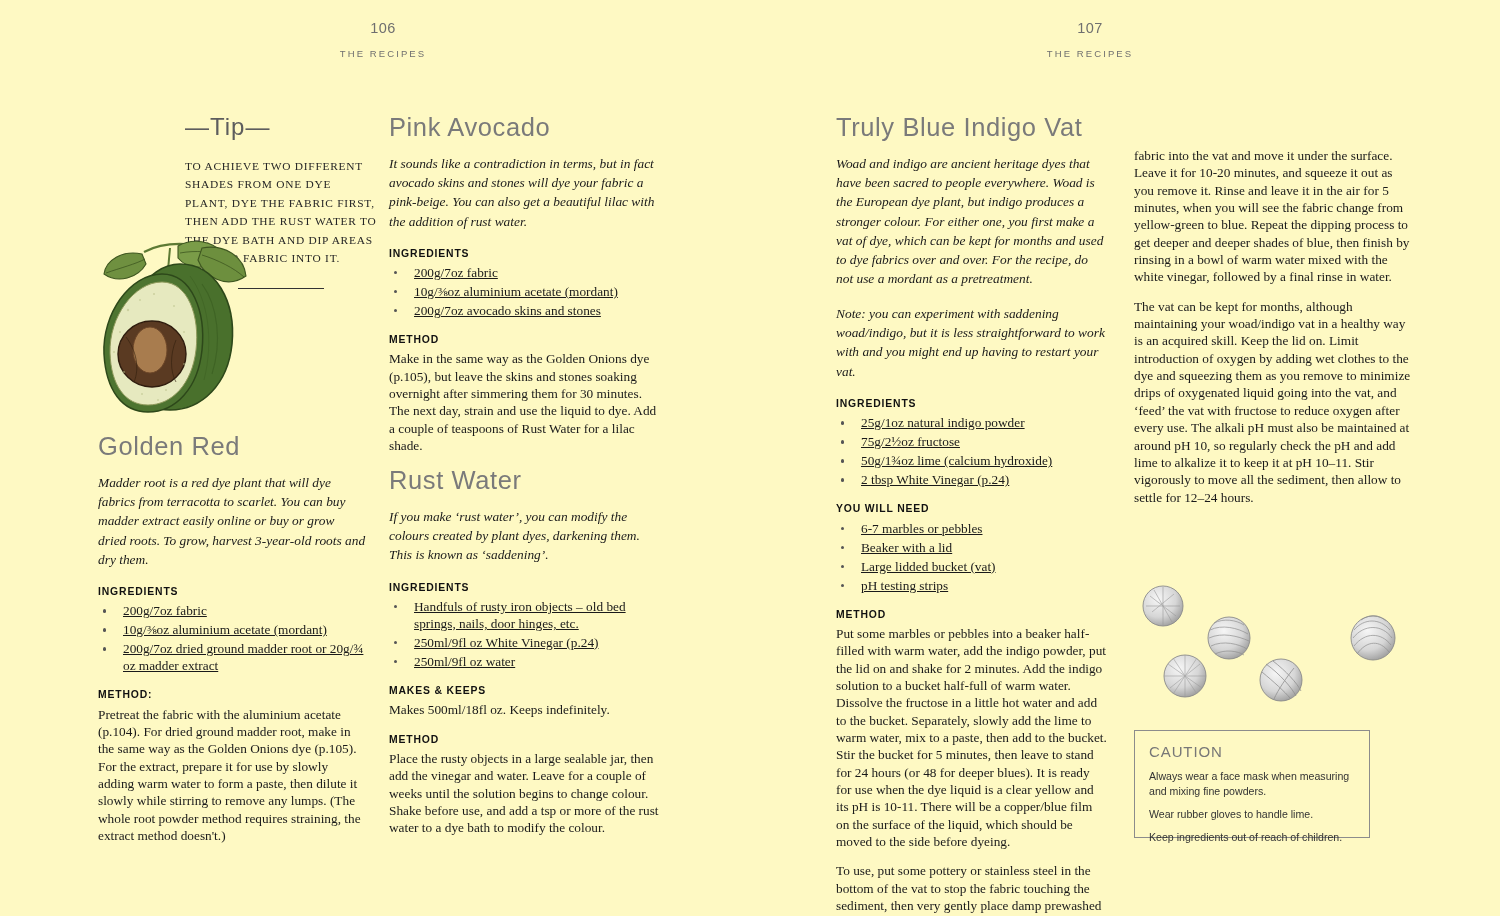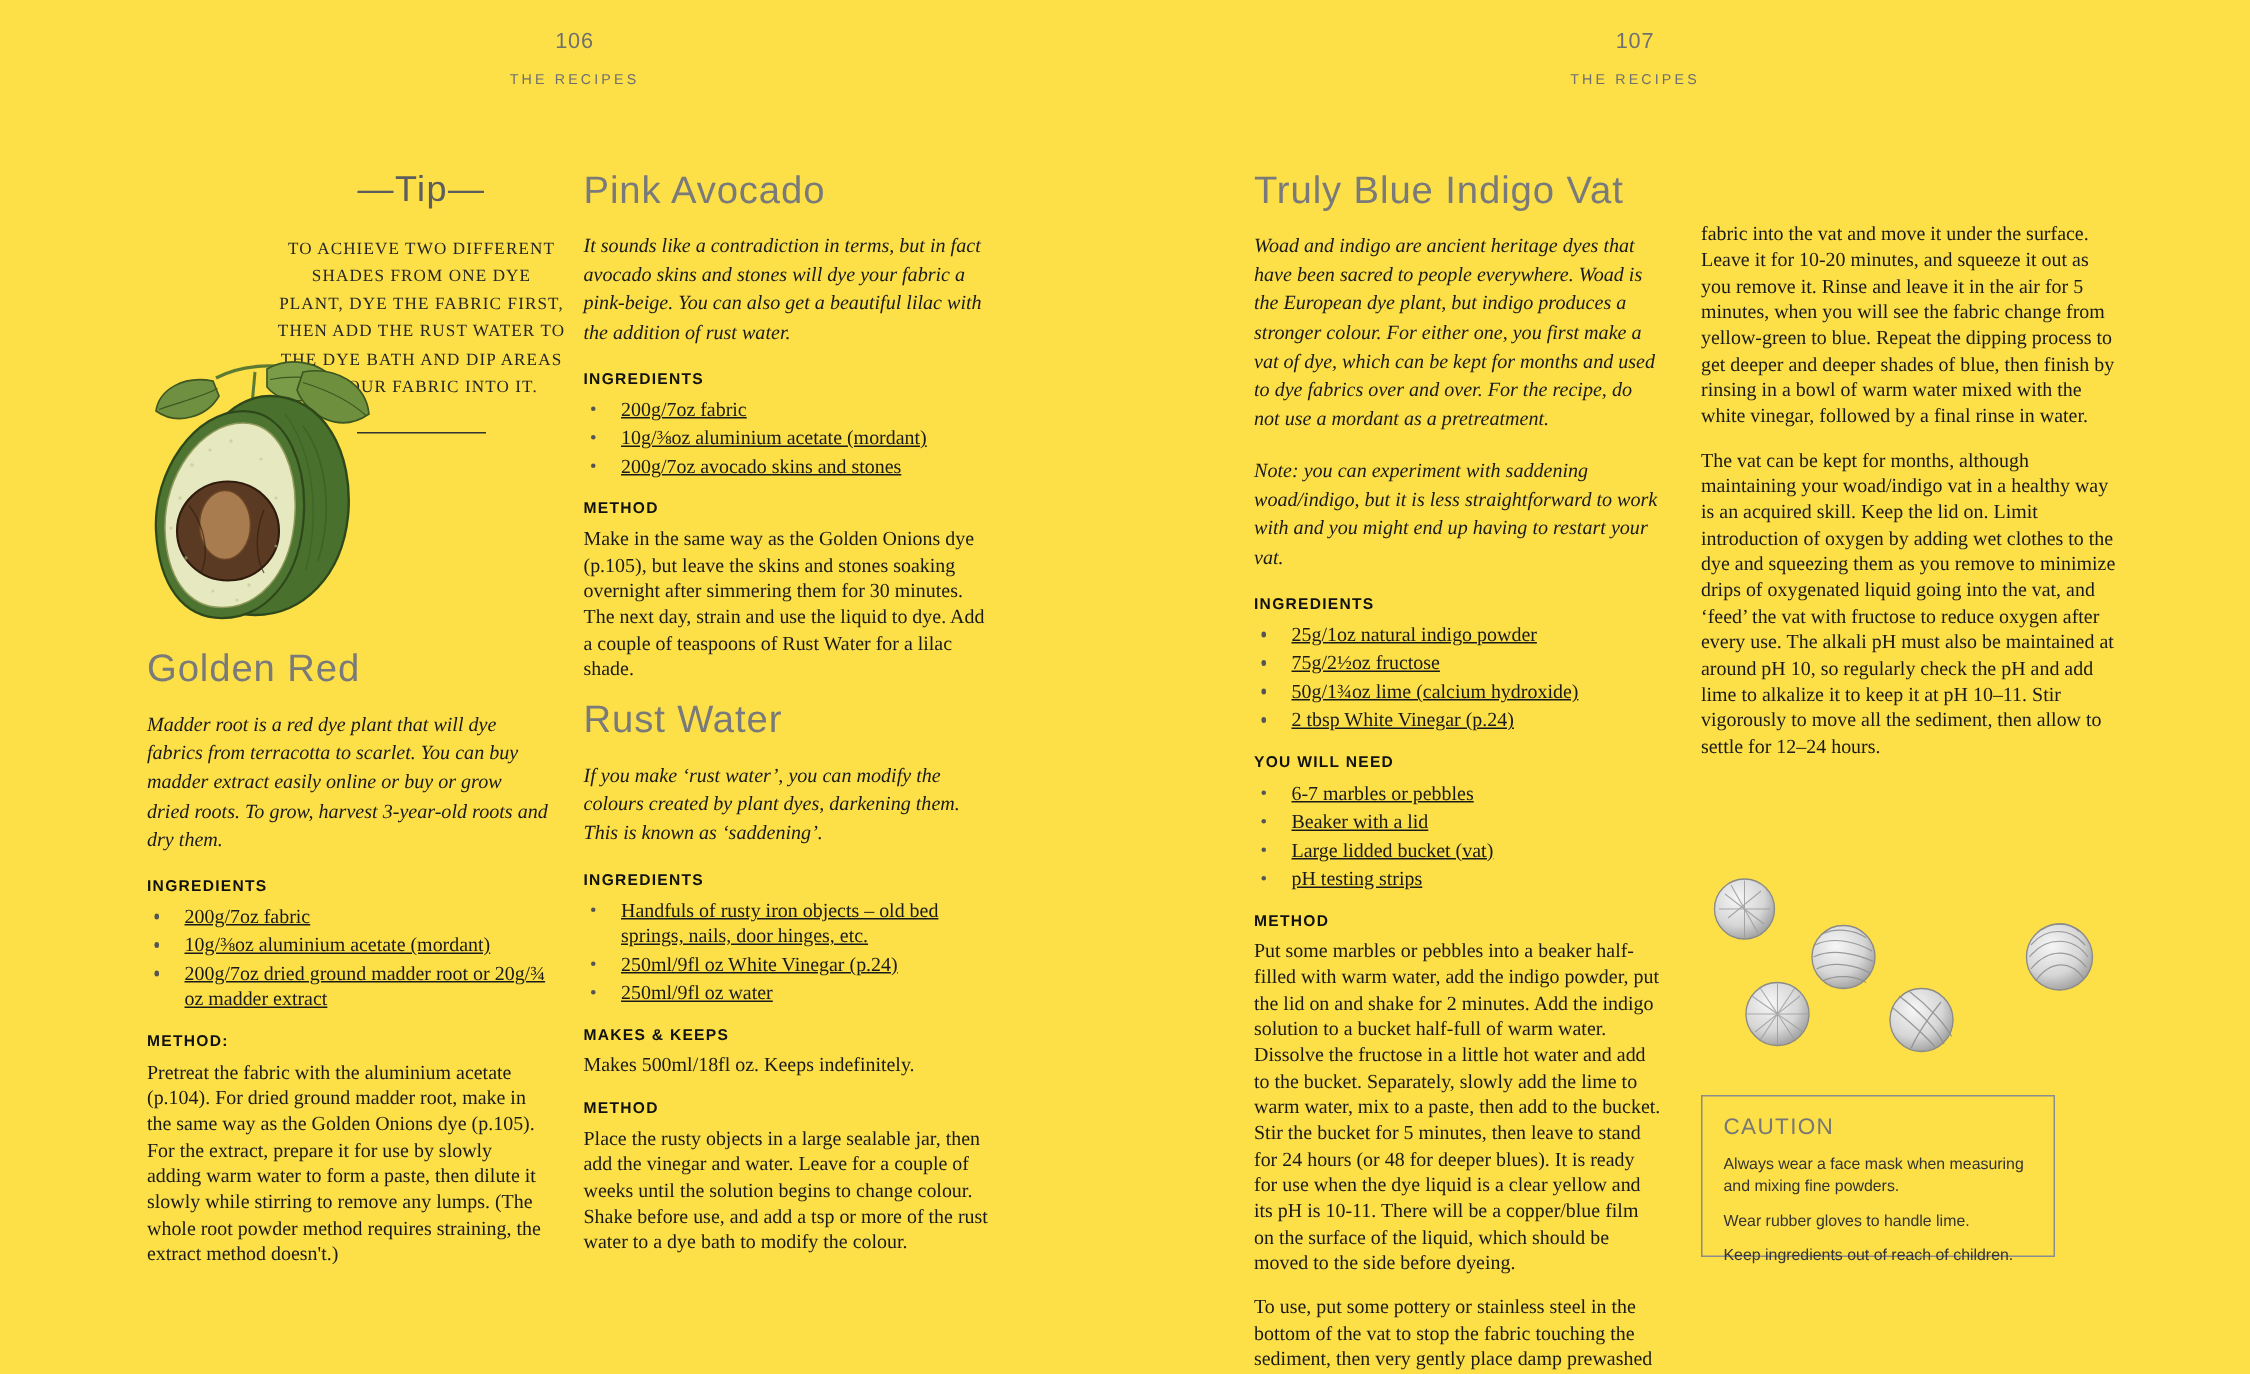--- a/index.html
+++ b/index.html
@@ -4,21 +4,21 @@
 <style>
   html, body {
     margin: 0;
     padding: 0;
     background: #ffffff;
   }
   .spread {
     position: relative;
     width: 1500px;
     height: 916px;
-    background: #fde047;
+    background: #fef9c3;
     font-family: "Liberation Serif", serif;
     color: #1a1a1a;
     overflow: hidden;
   }
 
   
   .folio {
     position: absolute;
     text-align: center;
     width: 160px;
@@ -42,21 +42,21 @@
   .folio-right { left: 1010px; top: 20px; }
 
   
   .col {
     position: absolute;
     font-size: 13.1px;
     line-height: 1.285;
   }
 
   
-  .tip-box { left: 185px; top: 112px; width: 192px; text-align: center; }
+  .tip-box { left: 185px; top: 112px; width: 192px; }
   .tip-title {
     font-family: "Liberation Sans", sans-serif;
     font-weight: 300;
     font-size: 24px;
     color: #5d5d5d;
     letter-spacing: 1px;
     margin-bottom: 14px;
   }
   .tip-body {
     font-family: "Liberation Serif", serif;

